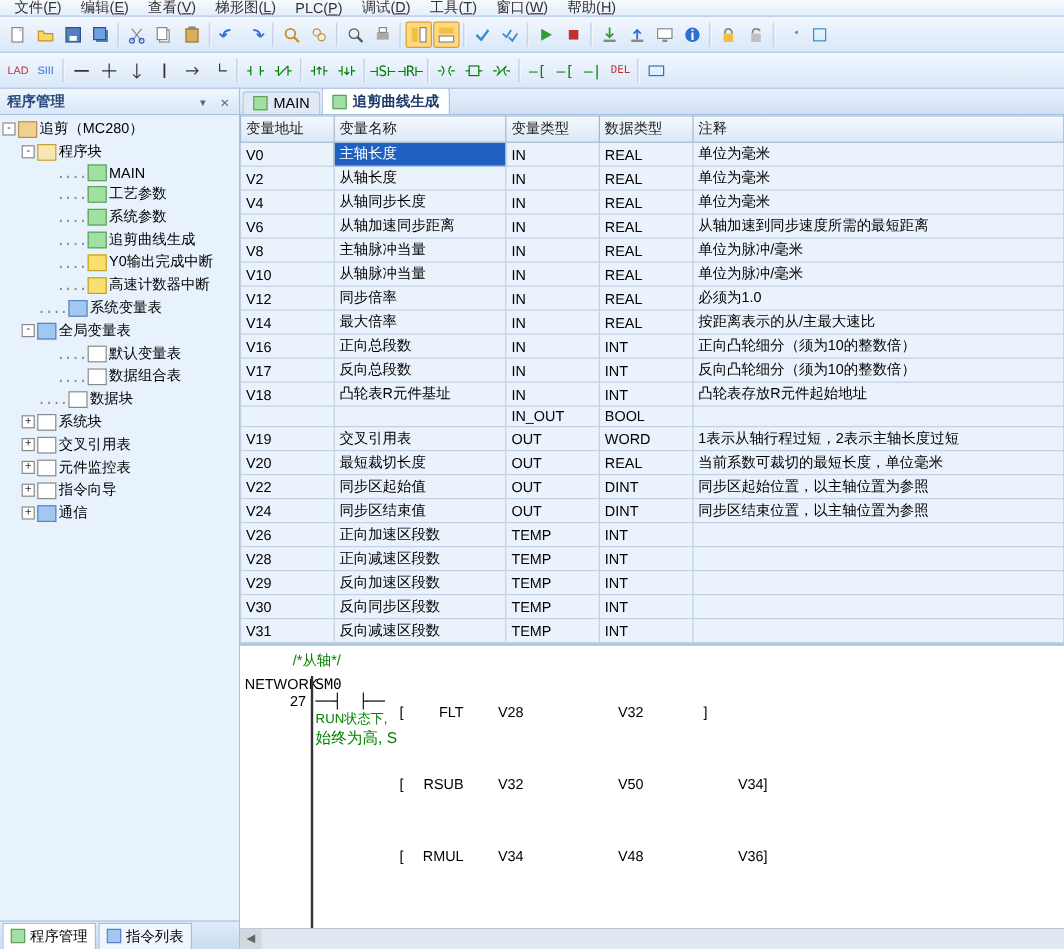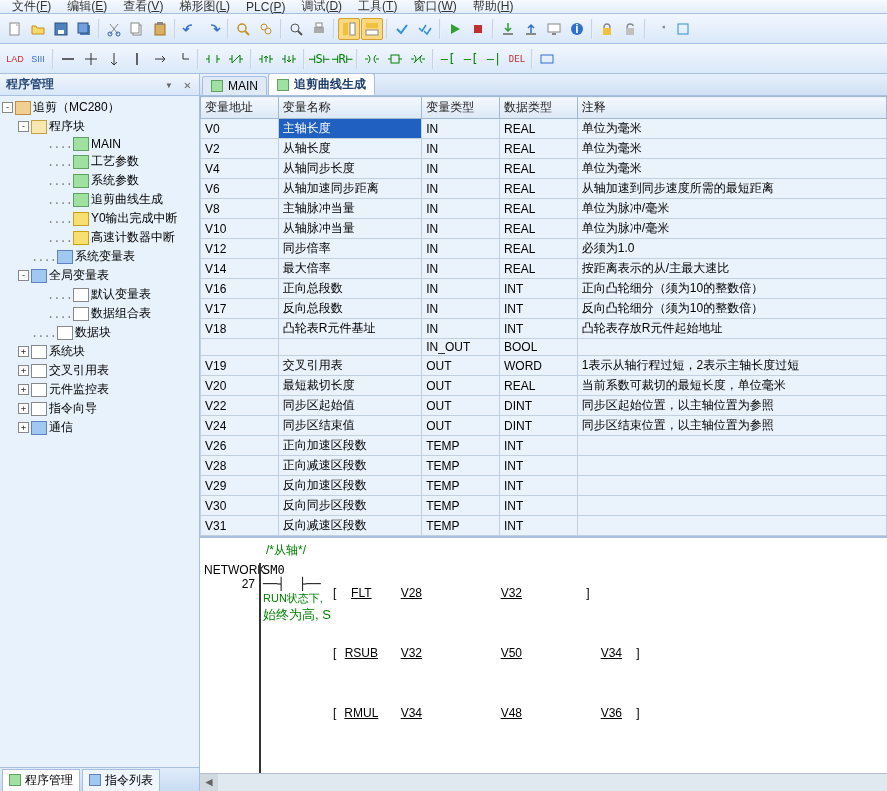--- a/index.html
+++ b/index.html
@@ -40,21 +40,21 @@
 .var-table td { border: 1px solid #c0d0e0; padding: 1px 4px; background: #eaf2fc; height: 16px; white-space: nowrap; }
 .var-table td.selected { background: #2060c0; color: #fff; }
 .ladder-view { flex: 1; background: #fff; overflow: auto; padding: 4px; font-family: "Courier New", monospace; font-size: 12px; }
 .ladder-row { display: flex; align-items: flex-start; }
 .net-label { width: 55px; text-align: right; padding-right: 4px; color: #000; }
 .ladder-rail { border-left: 2px solid #333; padding-left: 2px; flex: 1; min-height: 240px; }
 .ladder-comment { color: #008000; margin-left: 10px; margin-bottom: 4px; }
 .ladder-rung { display: flex; align-items: center; height: 60px; }
 .ladder-inst { display: inline-flex; align-items: center; gap: 0; font-family: monospace; }
 .ladder-inst .br { color: #000; }
-.ladder-inst .arg { display: inline-block; width: 50px; text-align: center; text-decoration: underline; }
+.ladder-inst .arg { display: inline-block; width: 50px; text-align: right; }
 .bottom-scroll { height: 18px; background: #e0e8f0; border-top: 1px solid #b0c0d0; display: flex; align-items: center; }
 .bottom-scroll .arrow { width: 18px; text-align: center; color: #666; background: #d0d8e0; height: 100%; line-height: 16px; cursor: pointer; }
 svg { display: block; }
 </style>
 </head>
 <body>
 
 <div class="menubar">
 <div class="item">文件(<u>F</u>)</div>
     <div class="item">编辑(<u>E</u>)</div>
@@ -671,21 +671,21 @@
               <td>V31</td>
               <td>反向减速区段数</td>
               <td>TEMP</td>
               <td>INT</td>
               <td></td>
             </tr>
           </tbody>
       </table>
     </div>
     <div class="ladder-view">
-      <div style="margin-left:62px" class="ladder-comment">/*从轴*/</div>
+      <div style="margin-left:40px" class="ladder-comment">/*从轴*/</div>
       <div class="ladder-row">
         <div class="net-label">
           <div>NETWORK</div>
           <div>27</div>
         </div>
         <div class="ladder-rail">
           <div id="ladder-body">
               <div class="ladder-rung">
   <div style="width:70px;text-align:left">
     <div style="font-family:monospace">SM0</div>

